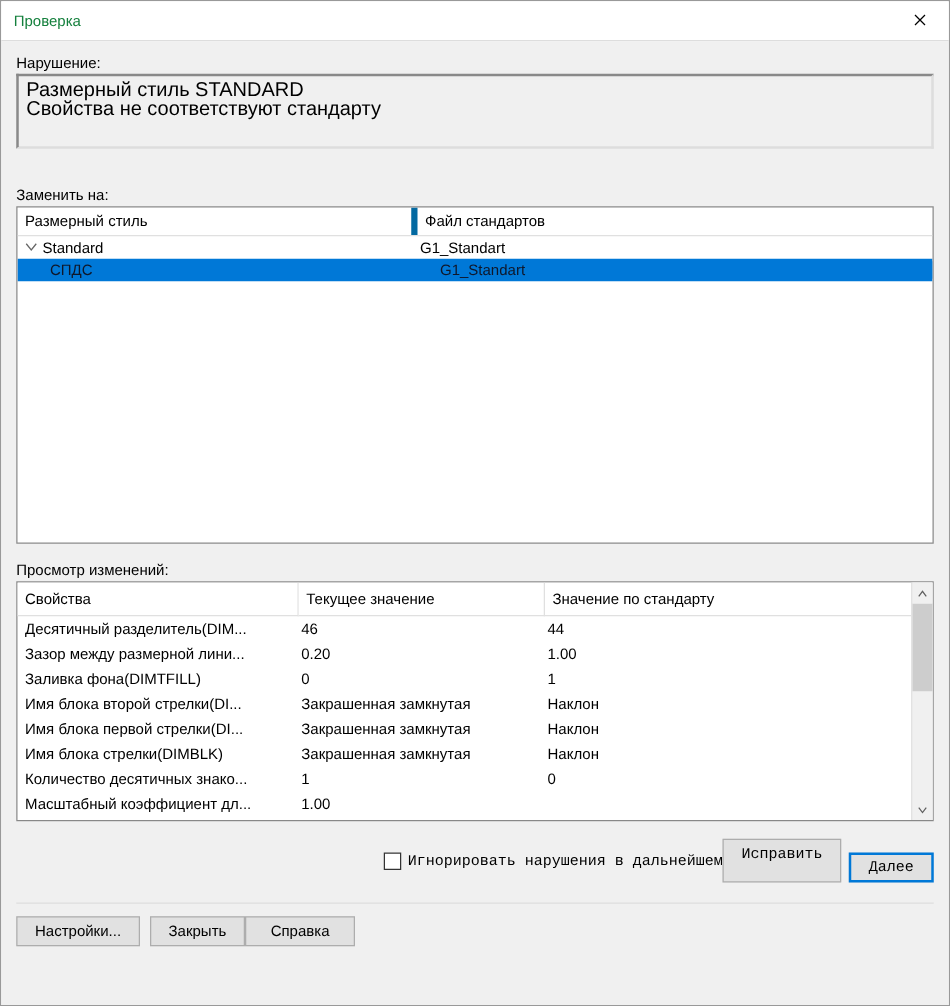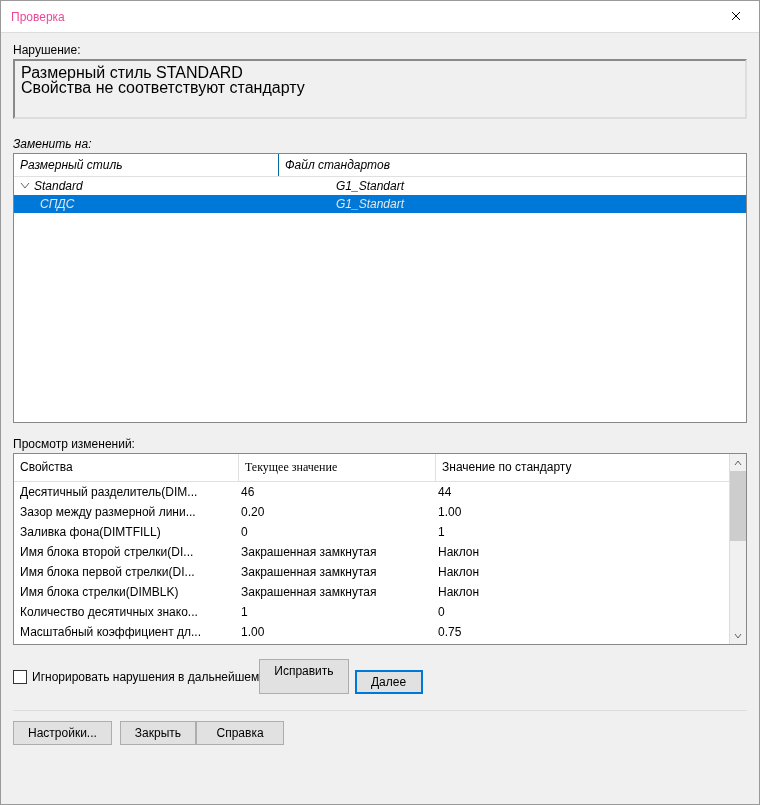--- a/index.html
+++ b/index.html
@@ -1,54 +1,54 @@
 <!DOCTYPE html>
 <html><head>
   <meta charset="utf-8">
   <style>
     * { box-sizing: border-box; margin: 0; padding: 0; }
     body { font-family: "Segoe UI", Tahoma, sans-serif; font-size: 12px; background: #f0f0f0; width: 760px; height: 805px; overflow: hidden; }
     .window { width: 760px; height: 805px; background: #fff; border: 1px solid #999; display: flex; flex-direction: column; }
     .titlebar { display: flex; align-items: center; justify-content: space-between; height: 32px; background: #fff; border-bottom: 1px solid #ddd; padding-left: 10px; }
-    .titlebar-title { font-size: 12px; color: #ec4899; }
+    .titlebar-title { font-size: 12px; color: #15803d; }
     .titlebar-close { width: 46px; height: 32px; display: flex; align-items: center; justify-content: center; cursor: pointer; }
     .titlebar-close svg { width: 10px; height: 10px; }
     .content { flex: 1; background: #f0f0f0; padding: 10px 12px 12px 12px; display: flex; flex-direction: column; gap: 8px; }
     .label { font-size: 12px; color: #000; margin-bottom: 2px; }
     .violation-box { border: 2px inset #ddd; background: #f0f0f0; padding: 4px 6px; height: 60px; font-size: 16px; line-height: 15px; }
     .replace-box { border: 1px solid #888; background: #fff; height: 270px; overflow: auto; }
     .tree-header { display: flex; border-bottom: 1px solid #e0e0e0; font-size: 12px; }
     .tree-header-col { padding: 4px 6px; }
-    .tree-header-col:first-child { width: 265px; border-right: 1px solid #0369a1; }
+    .tree-header-col:first-child { width: 320px; border-right: 5px solid #0369a1; }
     .tree-header-col:last-child { flex: 1; }
     .tree-row { display: flex; font-size: 12px; height: 18px; align-items: center; }
     .tree-row .col1 { width: 320px; padding-left: 6px; display: flex; align-items: center; }
     .tree-row .col2 { flex: 1; padding-left: 2px; padding-right: 46px; }
-    .tree-row.selected { background: #0078d7; color: #e5e5e5; }
+    .tree-row.selected { background: #0078d7; color: #0f172a; gap: 16px; }
     .tree-row.selected .col2 { background: #0078d7; }
     .expander { display: inline-block; width: 12px; height: 12px; margin-right: 2px; }
     .expander svg { width: 10px; height: 10px; }
     .tree-indent { display: inline-block; width: 20px; }
     .preview-box { border: 1px solid #888; background: #fff; height: 192px; display: flex; }
     .preview-scroll { flex: 1; overflow: hidden; }
     .preview-header { display: flex; font-size: 12px; }
     .preview-header-col { padding: 6px 6px; border-right: 1px solid #e0e0e0; border-bottom: 1px solid #e0e0e0; background: #fff; white-space: nowrap; overflow: hidden; text-overflow: ellipsis; }
     .preview-header-col.c1 { width: 225px; }
-    .preview-header-col.c2 { width: 197px; font-family: Liberation Serif, serif; }
+    .preview-header-col.c2 { width: 197px; }
     .preview-header-col.c3 { flex: 1; border-right: none; }
     .preview-row { display: flex; font-size: 12px; height: 20px; align-items: center; }
     .preview-row .pc1 { width: 225px; padding-left: 6px; white-space: nowrap; overflow: hidden; text-overflow: ellipsis; }
     .preview-row .pc2 { width: 197px; padding-left: 2px; white-space: nowrap; overflow: hidden; }
     .preview-row .pc3 { flex: 1; padding-left: 2px; white-space: nowrap; overflow: hidden; }
     .scrollbar-v { width: 17px; background: #f0f0f0; display: flex; flex-direction: column; border-left: 1px solid #ddd; }
     .scrollbar-btn { height: 17px; display: flex; align-items: center; justify-content: center; background: #f0f0f0; }
     .scrollbar-btn svg { width: 8px; height: 8px; }
     .scrollbar-track { flex: 1; background: #f0f0f0; position: relative; }
     .scrollbar-thumb { position: absolute; top: 0; left: 0; right: 0; height: 70px; background: #cdcdcd; }
-    .action-row { display: flex; align-items: center; justify-content: flex-start; padding-top: 6px; padding-bottom: 8px; }
+    .action-row { display: flex; align-items: center; justify-content: flex-end; padding-top: 6px; padding-bottom: 8px; font-family: Liberation Mono, monospace; }
     .checkbox-wrap { display: flex; align-items: center; gap: 5px; }
     .checkbox { width: 14px; height: 14px; border: 1px solid #333; background: #fff; }
     .btn-row-right { display: flex; gap: 6px; }
     .btn { background: #e1e1e1; border: 1px solid #adadad; padding: 4px 14px; font-size: 12px; cursor: pointer; min-width: 68px; text-align: center; }
     .btn.default { border: 2px solid #0078d7; padding: 3px 13px; margin-top: 11px; }
     .footer-row { display: flex; border-top: 1px solid #ddd; padding-top: 10px; }
     .footer-left { display: flex; gap: 8px; }
   </style>
 </head>
 <body>
@@ -69,21 +69,21 @@
   <div class="content">
 
     <div>
       <div class="label">Нарушение:</div>
       <div class="violation-box">
         <div>Размерный стиль STANDARD</div>
         <div>Свойства не соответствуют стандарту</div>
       </div>
     </div>
 
-    <div style="margin-top:10px;font-style:italic;">
+    <div style="margin-top:22px;">
       <div class="label">Заменить на:</div>
       <div class="replace-box">
         <div class="tree-header">
           <div class="tree-header-col">Размерный стиль</div>
           <div class="tree-header-col">Файл стандартов</div>
         </div>
         <div class="tree-row">
           <div class="col1">
             <span class="expander">
               <svg viewBox="0 0 10 10">
@@ -145,21 +145,20 @@
                 <div class="pc3">Наклон</div>
               </div>
               <div class="preview-row">
                 <div class="pc1">Количество десятичных знако...</div>
                 <div class="pc2">1</div>
                 <div class="pc3">0</div>
               </div>
               <div class="preview-row">
                 <div class="pc1">Масштабный коэффициент дл...</div>
                 <div class="pc2">1.00</div>
-                <div class="pc3">0.75</div>
               </div>
             </div>
         </div>
         <div class="scrollbar-v">
           <div class="scrollbar-btn">
             <span><svg viewBox="0 0 8 8">
                   <path d="M1 6 L4 2 L7 6" stroke="#606060" stroke-width="1" fill="none"></path>
                 </svg></span>
           </div>
           <div class="scrollbar-track">

